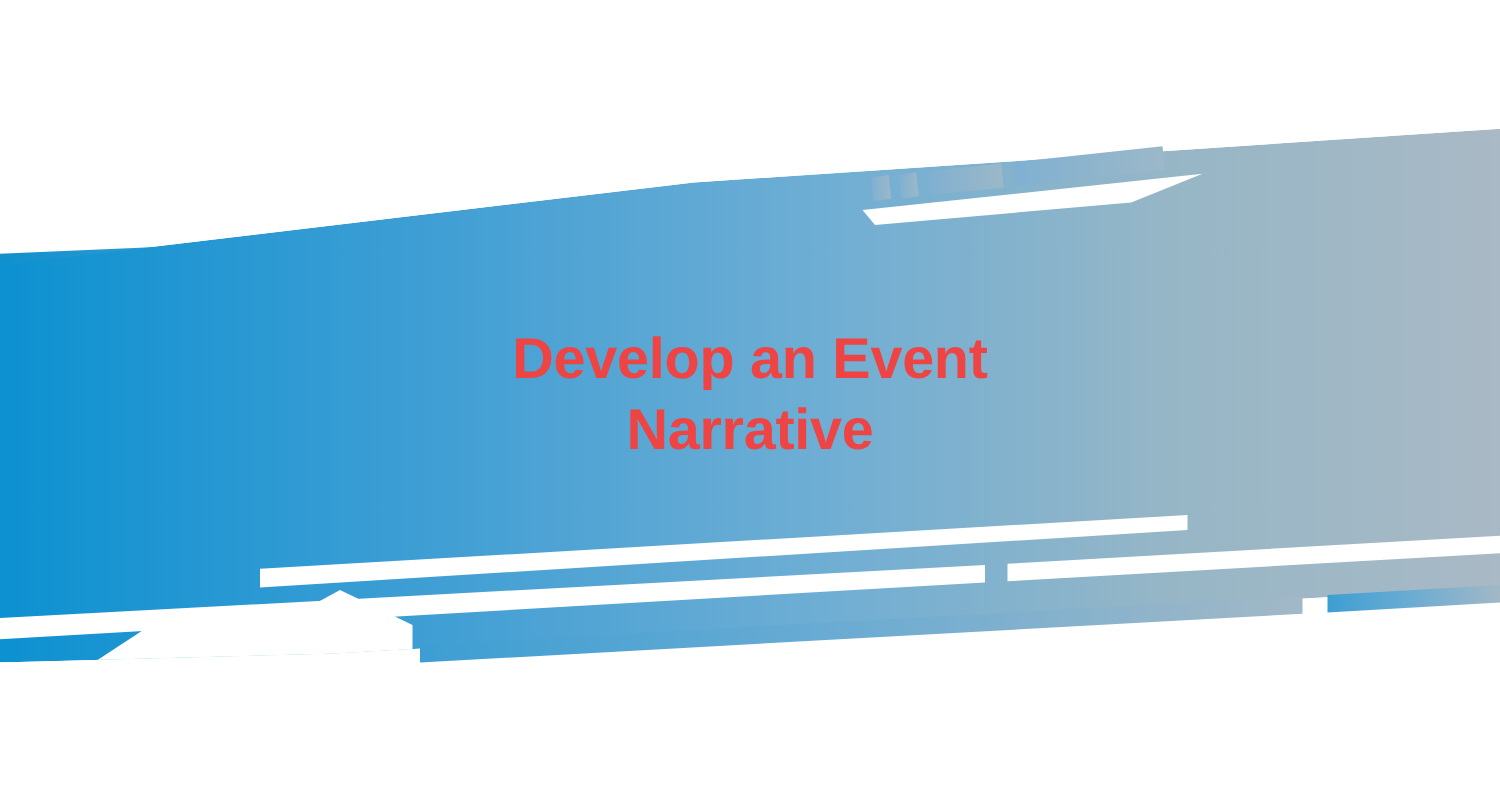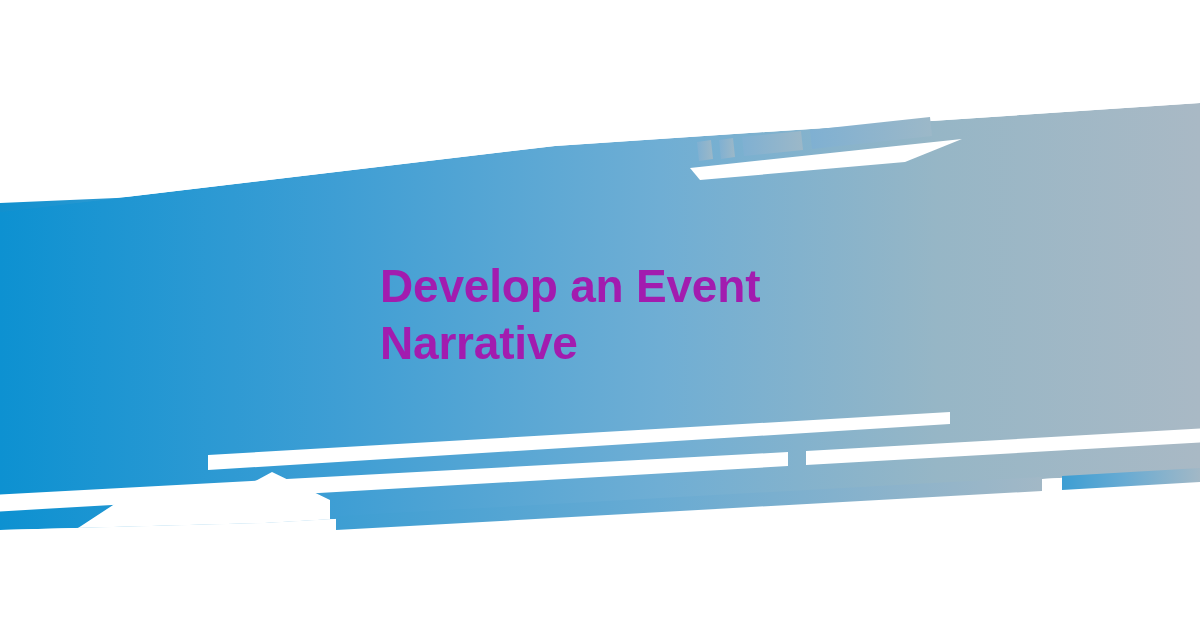--- a/index.html
+++ b/index.html
@@ -28,25 +28,26 @@
     top: 0;
     width: 1200px;
     height: 630px;
     display: flex;
     align-items: center;
     justify-content: center;
     pointer-events: none;
   }
   #title-text {
     width: 440px;
+    text-align: center;
     font-family: "Liberation Sans", sans-serif;
     font-weight: bold;
     font-size: 46px;
     line-height: 1.23;
-    color: #a21caf;
+    color: #ef4444;
     letter-spacing: -0.2px;
     margin: 0;
     white-space: pre-line;
   }
 </style>
 </head>
 <body>
 
 <div id="banner">
 

